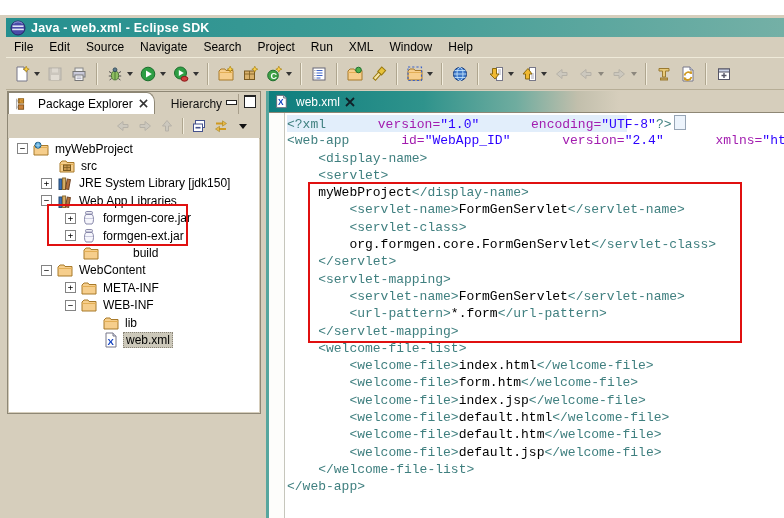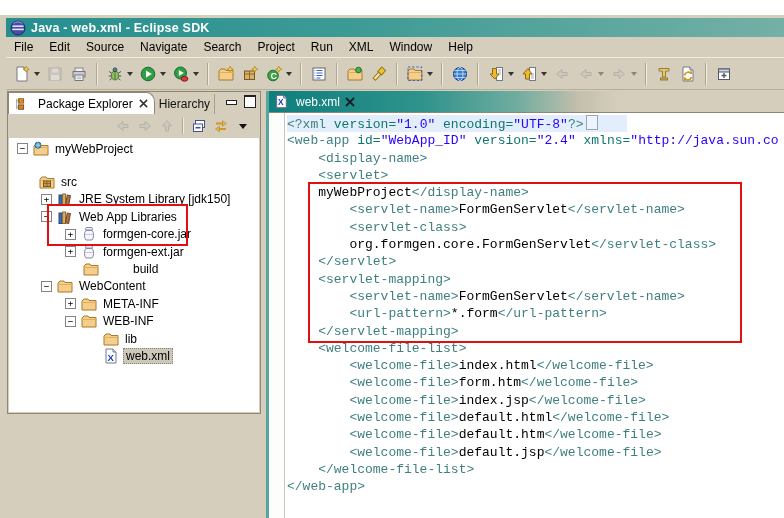--- a/index.html
+++ b/index.html
@@ -30,21 +30,21 @@
   .dd{width:0;height:0;border-left:3px solid transparent;border-right:3px solid transparent;
       border-top:4px solid #333;margin-left:3px;}
 
   
   .pkgview{position:absolute;left:4px;top:76px;width:254px;height:323px;
     border:1px solid #8E8775;background:#D6CEBC;box-sizing:border-box;}
   .pkg-tabs{position:relative;height:22px;display:flex;align-items:flex-end;}
   .tab-active{display:flex;align-items:center;gap:4px;background:#FFFFFF;height:21px;
     padding:0 6px 0 5px;border:1px solid #8E8775;border-bottom:none;
     border-top-right-radius:8px 10px;font-size:12px;}
-  .tab-inactive{display:flex;align-items:center;height:20px;padding:0 4px;font-size:12px;
+  .tab-inactive{display:flex;align-items:center;height:20px;padding:0 16px;font-size:12px;
     border-right:1px solid #A79E8B;color:#111;}
   .winbtns{position:absolute;right:4px;top:3px;display:flex;gap:8px;align-items:center;}
   .btn-min{width:10px;height:9px;position:relative;}
   .btn-min::after{content:"";position:absolute;left:0;bottom:1px;width:9px;height:3px;border:1px solid #222;background:#fff;}
   .btn-max{width:10px;height:10px;border:1px solid #222;border-top:2px solid #222;background:#fff;}
 
   .pkg-toolbar{height:24px;display:flex;align-items:center;justify-content:flex-end;
     padding-right:6px;border-bottom:1px solid #C3BAA4;}
   .pkg-toolbar .tb-item{padding:1px 1px;}
   .vsep{width:0;height:16px;border-left:1px solid #AFA68F;border-right:1px solid #F2EDDE;margin:0 4px;}
@@ -68,21 +68,21 @@
     border-bottom:1px solid #8E8775;display:flex;align-items:center;padding-left:5px;}
   .ed-tab{display:flex;align-items:center;gap:5px;}
   .ed-tab .lbl{color:#fff;font-size:12px;}
   .ed-content{position:absolute;left:0;top:22px;right:0;bottom:0;background:#fff;overflow:hidden;}
   .ruler{position:absolute;left:0;top:0;bottom:0;width:15px;background:#FDFDFB;border-right:1px solid #C6C6BC;}
   .code{position:absolute;left:18px;top:2px;right:0;bottom:0;
     font-family:"Liberation Mono","DejaVu Sans Mono",monospace;font-size:13px;line-height:17.3px;}
   .cline{white-space:pre;height:17.3px;position:relative;}
   .cline.hl{background:#E2EEFB;width:340px;}
   .sg-t{color:#3F7F7F;}
-  .sg-a{color:#0f766e;}
+  .sg-a{color:#a21caf;margin-left:44px;}
   .sg-v{color:#2A00FF;}
   .sg-x{color:#000000;}
   .curbox{display:inline-block;width:10px;height:13px;border:1px solid #97A5B5;background:#EDF4FC;
     vertical-align:-2px;margin-left:2px;}
 
   
   .redbox{position:absolute;border:2px solid #E01010;pointer-events:none;z-index:50;background:transparent;}
   .redbox.jars{left:44px;top:189px;width:137px;height:38px;}
   .redbox.servlet{left:305px;top:167px;width:430px;height:157px;}
 </style>
@@ -435,21 +435,21 @@
           <span class="ticon">
             <svg width="16" height="16" viewBox="0 0 16 16">
               <path d="M1 5 l2-2 h4 l1 1.5 h7 v9.5 H1z" fill="#F6CE8C" stroke="#A87A2A"></path>
               <path d="M1 6.5 h14" stroke="#E2AE55"></path>
               <circle cx="5" cy="4.2" r="3" fill="#4FA3D6" stroke="#1C5E8C"></circle>
               <path d="M2.2 4.2 h5.6 M5 1.4 v5.6" stroke="#BFE4F8" stroke-width=".7"></path>
             </svg>
           </span>
           <span class="tlabel">myWebProject</span>
         </div>
-        <div class="trow" style="padding-left: 16px; margin-top: 16px;">
+        <div class="trow" style="padding-left: 36px;">
           <span class="expander empty"></span>
           <span class="ticon">
             <svg width="16" height="16" viewBox="0 0 16 16">
               <path d="M1 5 l2-2 h4 l1 1.5 h7 v9.5 H1z" fill="#F6CE8C" stroke="#A87A2A"></path>
               <path d="M1 6.5 h14" stroke="#E2AE55"></path>
               <rect x="4.5" y="7" width="7" height="5.5" fill="#C89850" stroke="#7A5A20"></rect>
               <path d="M4.5 9.5 h7 M8 7 v5.5" stroke="#7A5A20" stroke-width=".7"></path>
             </svg>
           </span>
           <span class="tlabel">src</span>

